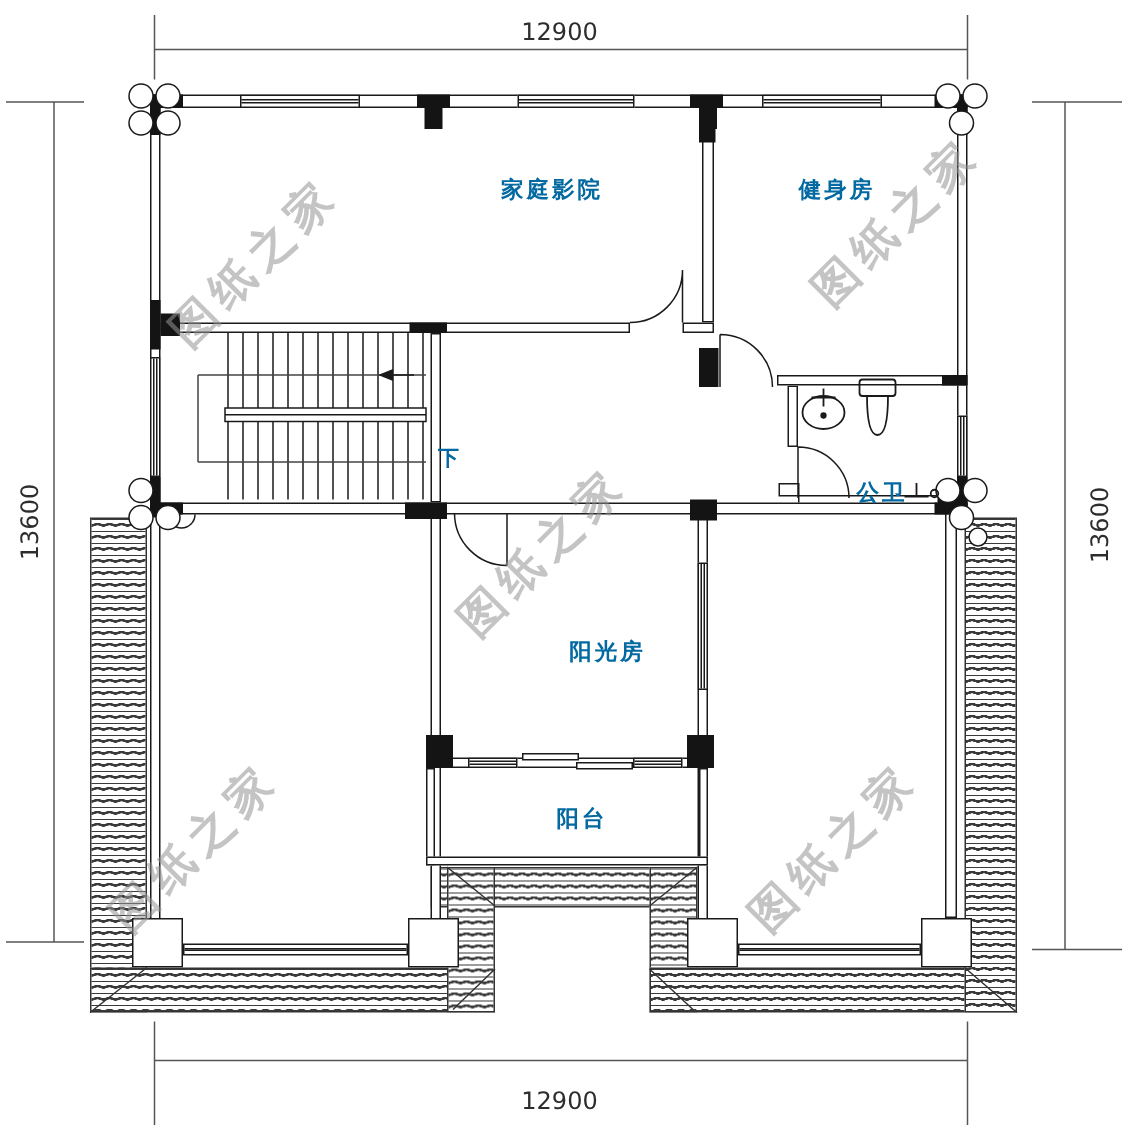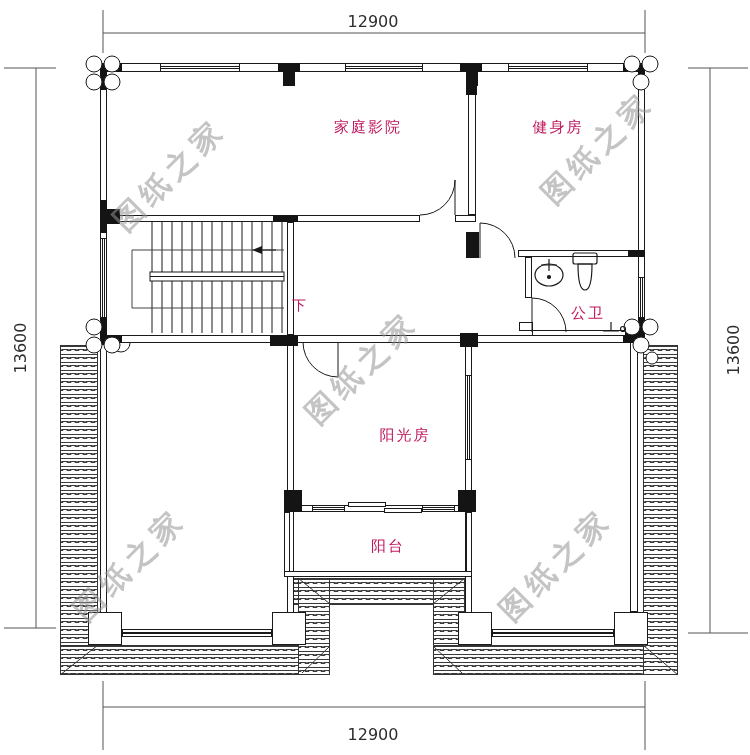--- a/index.html
+++ b/index.html
@@ -14,22 +14,22 @@
      background-size:100% 1px,100% 1px;background-position:0 30%,0 68%;}
   .winv{background-image:linear-gradient(#1a1a1a,#1a1a1a),linear-gradient(#1a1a1a,#1a1a1a);
      background-size:1px 100%,1px 100%;background-position:30% 0,68% 0;}
   .slide{position:absolute;background:#fff;border:1px solid #1a1a1a;box-sizing:border-box;}
   .hatch{position:absolute;border:1px solid #333;box-sizing:border-box;background-color:#fff;
      background-image:
        radial-gradient(circle at 50% 135%, rgba(0,0,0,0) 56%, #3a3a3a 57%, #3a3a3a 70%, rgba(0,0,0,0) 71%),
        linear-gradient(#3a3a3a 1px, rgba(0,0,0,0) 1px);
      background-size:8px 8px;}
   .post{position:absolute;background:#fff;border:1px solid #1a1a1a;box-sizing:border-box;}
-  .room-label{position:absolute;transform:translate(-50%,-50%);font-weight:normal;font-size:15px;
-     color:#be185d;white-space:nowrap;letter-spacing:2px;}
+  .room-label{position:absolute;transform:translate(-50%,-50%);font-weight:bold;font-size:15px;
+     color:#0369a1;white-space:nowrap;letter-spacing:2px;}
   .dim-label{position:absolute;transform:translate(-50%,-50%);font-size:16px;color:#2d2d2d;
      font-family:"DejaVu Sans",sans-serif;white-space:nowrap;}
   .dim-label.vert{transform:translate(-50%,-50%) rotate(-90deg);}
   .watermark{position:absolute;transform:translate(-50%,-50%) rotate(-45deg);font-weight:bold;
      font-size:30px;color:rgba(148,148,148,0.55);letter-spacing:6px;white-space:nowrap;}
 </style>
 </head>
 <body>
 
 <div id="plan">
@@ -156,21 +156,21 @@
       <path d="M603,331 H619 M611,322 V331"></path>
       <circle cx="623" cy="329" r="2.5"></circle>
     </g>
     <g stroke="#333" stroke-width="1" fill="none">
       <path d="M60,675 L98,645 M678,675 L643,645 M298,578 L330,604 M465,578 L433,604 M302,673 L330,646 M433,646 L462,673"></path>
     </g>
   </svg>
 
   <div class="room-label" style="left:368px;top:127px;">家庭影院</div>
   <div class="room-label" style="left:558px;top:127px;text-align:center;">健身房</div>
-  <div class="room-label" style="left:588px;top:313px;text-align:right;">公卫</div>
+  <div class="room-label" style="left:588px;top:329px;text-align:right;">公卫</div>
   <div class="room-label" style="left:405px;top:435px;">阳光房</div>
   <div class="room-label" style="left:388px;top:546px;">阳台</div>
   <div class="room-label" style="left:299px;top:306px;font-size:14px;letter-spacing:0;">下</div>
 
   <div class="dim-label" style="left:373px;top:21px;">12900</div>
   <div class="dim-label" style="left:373px;top:734px;">12900</div>
   <div class="dim-label vert" style="left:20px;top:348px;">13600</div>
   <div class="dim-label vert" style="left:733px;top:350px;">13600</div>
 
   <div class="watermark" style="left:170px;top:175px;">图纸之家</div>

